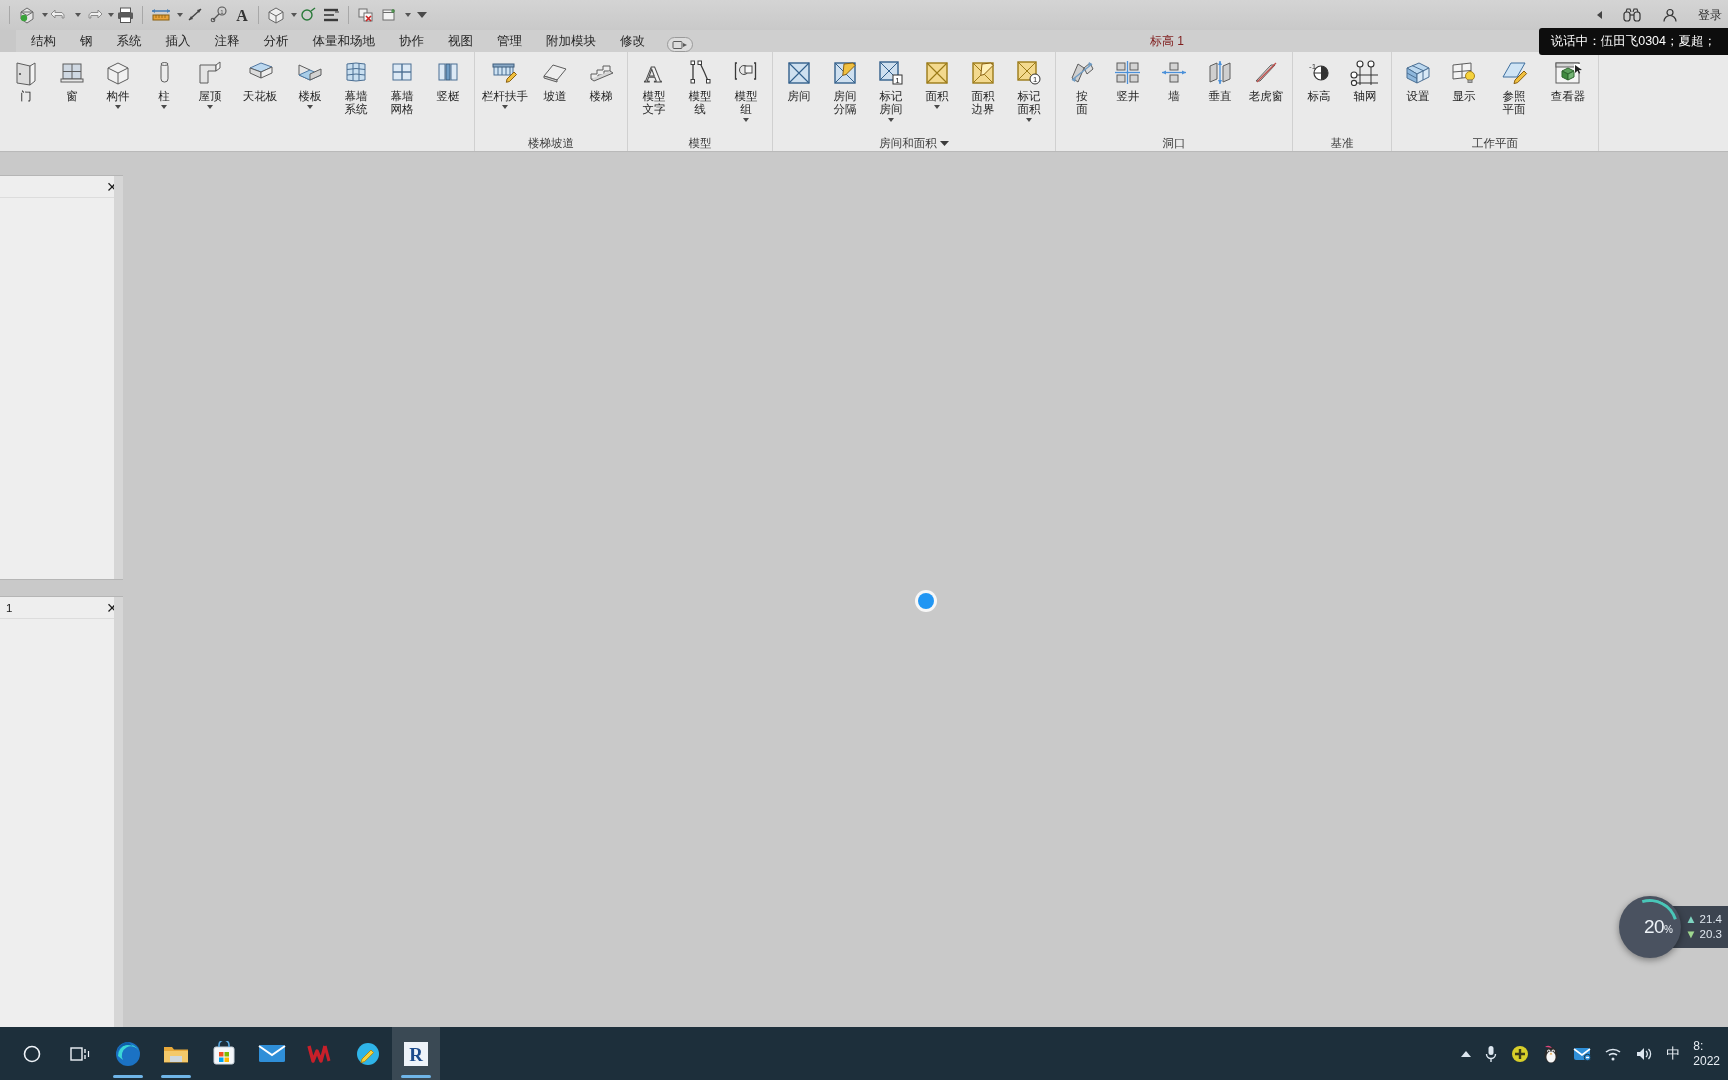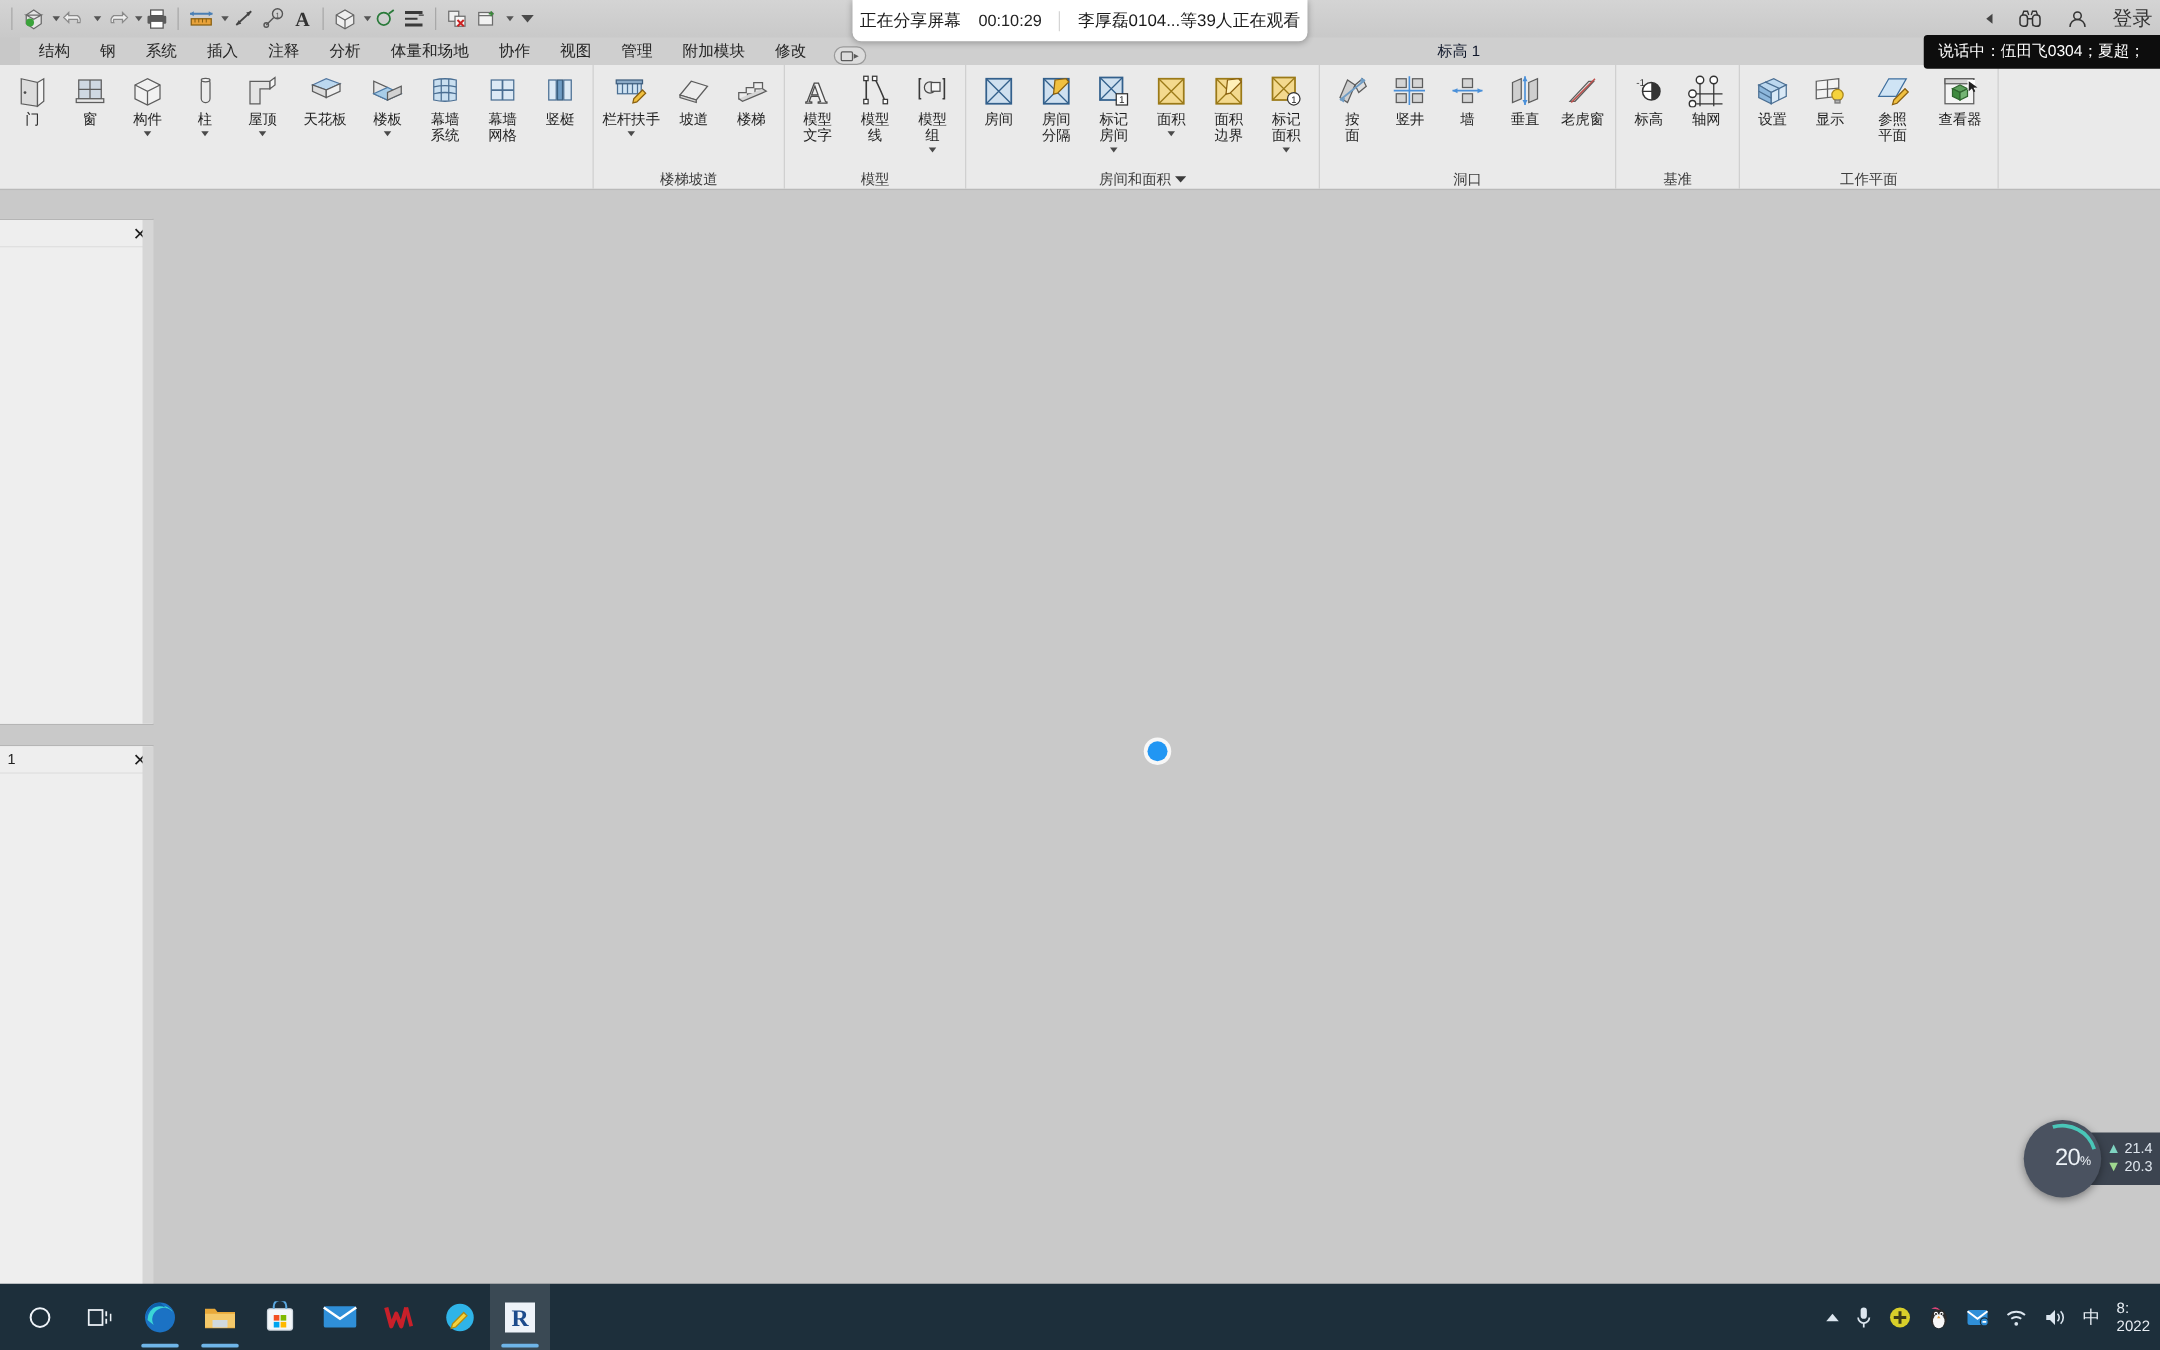--- a/index.html
+++ b/index.html
@@ -22,21 +22,21 @@
     height: 24px; min-width: 22px; display: flex; align-items: center;
     justify-content: center; padding: 0 2px; position: relative;
   }
   .caret-dn {
     width: 0; height: 0; border-left: 3.5px solid transparent;
     border-right: 3.5px solid transparent; border-top: 4px solid #555;
     margin-left: 3px;
   }
   .qat-right {
     position: absolute; right: 6px; top: 0; height: 30px;
-    display: flex; align-items: center; gap: 20px; font-size: 16px; color: #333;
+    display: flex; align-items: center; gap: 20px; font-size: 12px; color: #333;
   }
   .tri-left {
     width: 0; height: 0; border-top: 4px solid transparent;
     border-bottom: 4px solid transparent; border-right: 5px solid #444;
   }
 
   
   .share-banner {
     position: absolute; top: 0; left: 682px; width: 364px; height: 33px;
     background: #ffffff; border-radius: 0 0 7px 7px;
@@ -64,21 +64,21 @@
   .tab {
     padding: 2px 11px 3px; line-height: 16px; white-space: nowrap;
     border: 1px solid transparent; border-bottom: none;
   }
   .tab-pill {
     margin-left: 10px; width: 26px; height: 15px; border: 1px solid #9a9a9a;
     border-radius: 8px; background: #dcdcdc; display: flex;
     align-items: center; justify-content: center;
   }
   .tab-right-text {
-    position: absolute; right: 560px; bottom: 2px; font-size: 12px; color: #0f172a;
+    position: absolute; right: 560px; bottom: 2px; font-size: 12px; color: #7f1d1d;
   }
 
   
   .ribbon {
     position: absolute; top: 52px; left: 0; width: 1728px; height: 100px;
     background: #eaeaea; border-bottom: 1px solid #b9b9b9;
     display: flex; align-items: stretch;
   }
   .panel {
     position: relative; display: flex; flex-direction: column;
@@ -340,26 +340,20 @@
       <span>
         <svg width="16" height="15" viewBox="0 0 16 15">
           <circle cx="8" cy="4.5" r="3" fill="none" stroke="#333" stroke-width="1.2"></circle>
           <path d="M2 13.5 A6 6 0 0 1 14 13.5" fill="none" stroke="#333" stroke-width="1.2"></path>
         </svg>
       </span>
       <span>登录</span>
     </div>
   </div>
 
-  <div class="share-banner">
-    <span>正在分享屏幕</span>
-    <span class="time">00:10:29</span>
-    <span class="vline"></span>
-    <span>李厚磊0104...等39人正在观看</span>
-  </div>
 
   <div class="speak-tip">
     <span>说话中：伍田飞0304；夏超；</span>
   </div>
 
   <div class="tabstrip">
     <div class="tab">结构</div>
     <div class="tab">钢</div>
     <div class="tab">系统</div>
     <div class="tab">插入</div>

